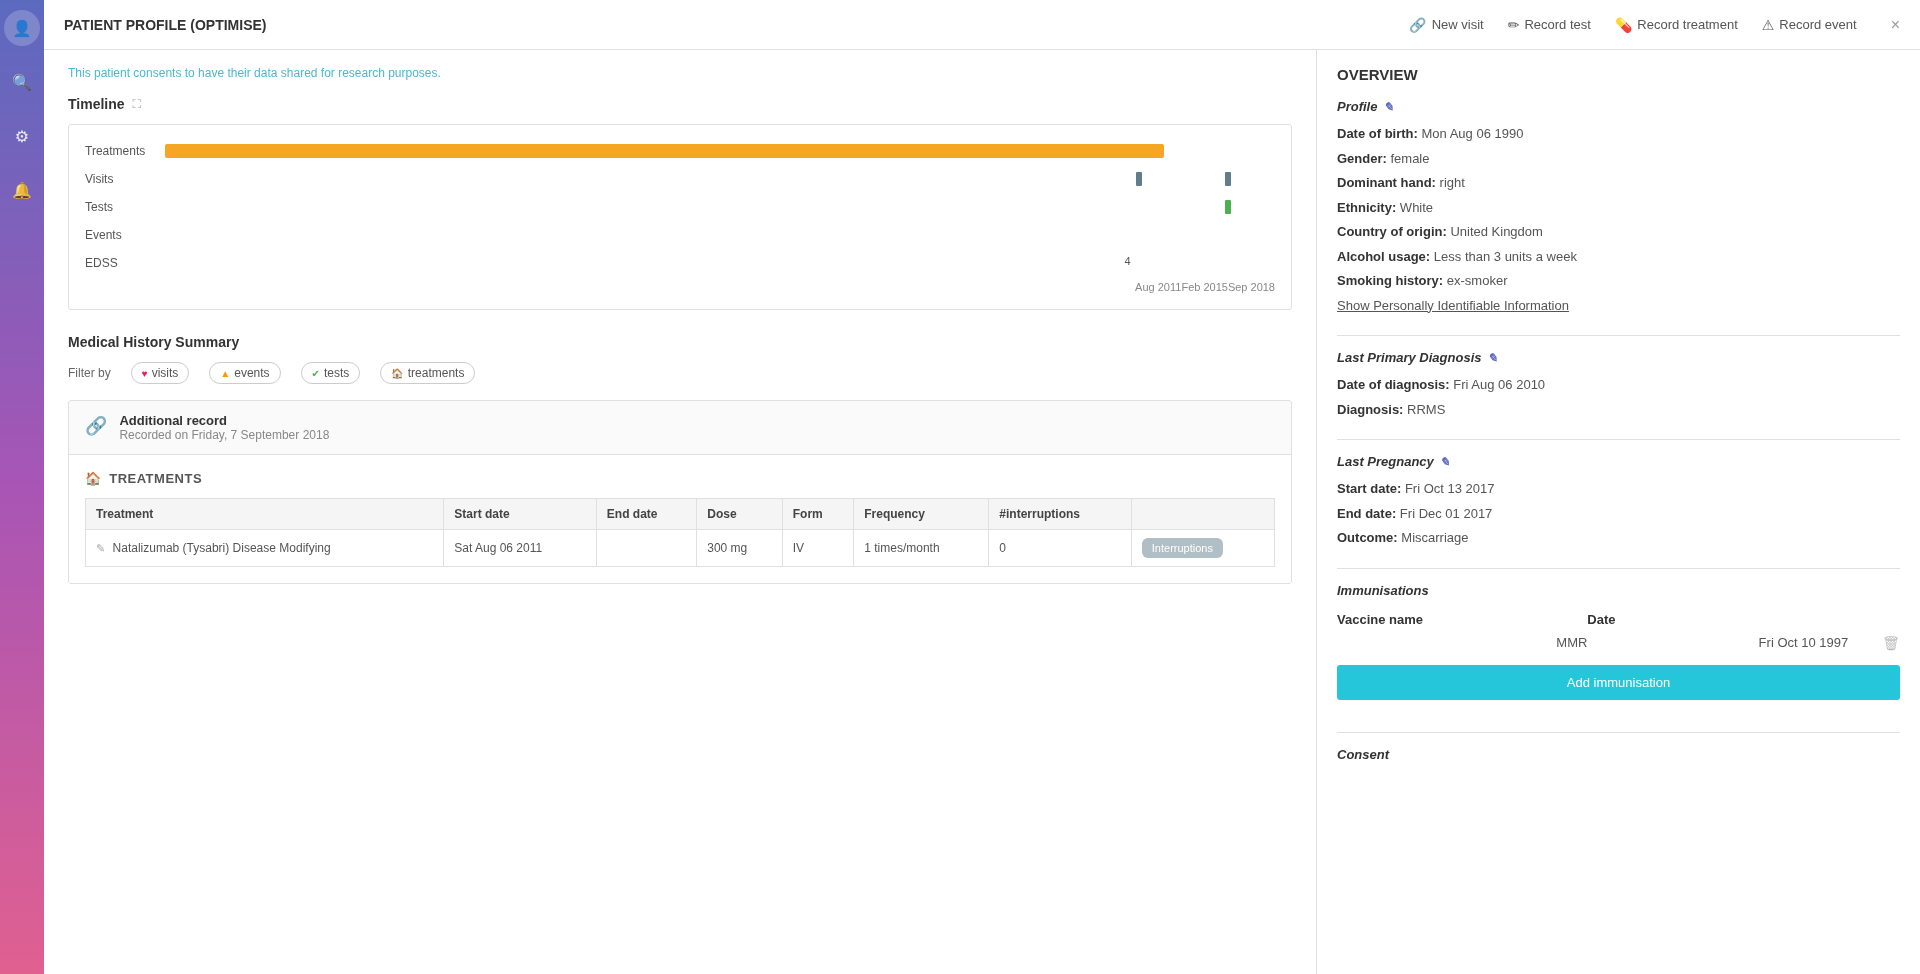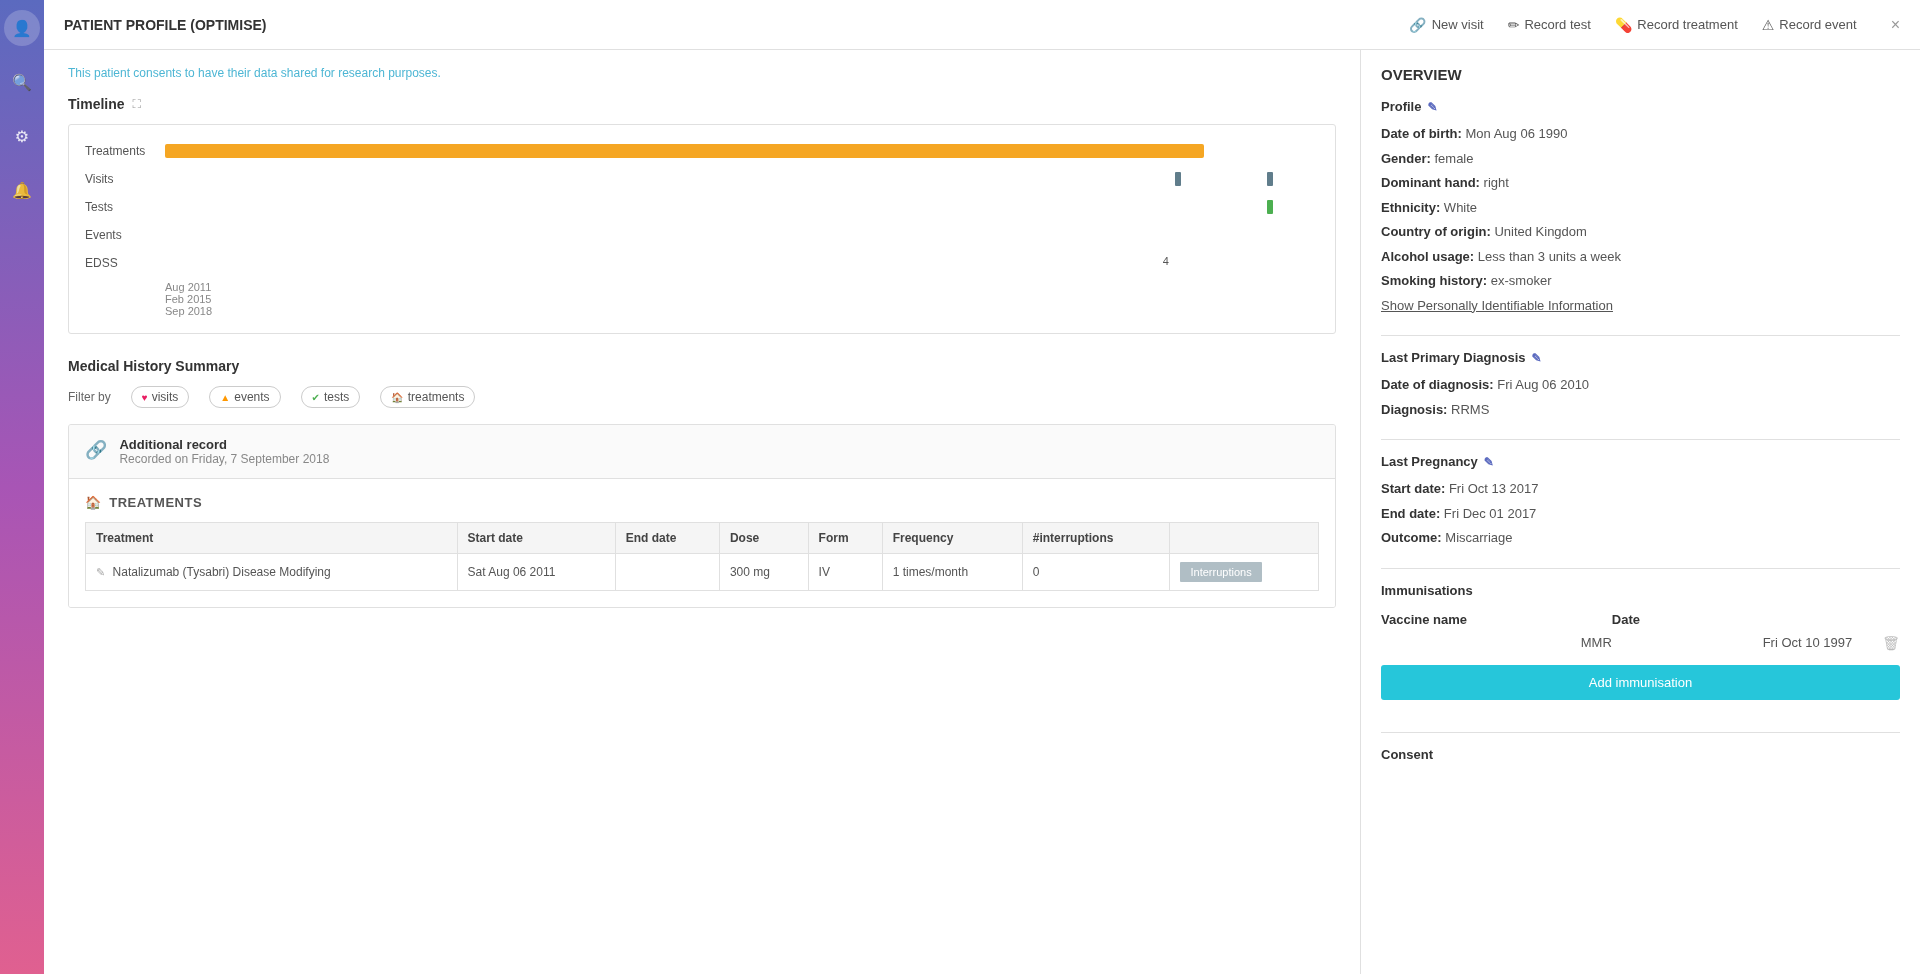--- a/index.html
+++ b/index.html
@@ -183,21 +183,20 @@
       color: #555;
       right: 13%;
       top: 2px;
     }
     .timeline-dates {
       display: flex;
       justify-content: flex-end;
       font-size: 11px;
       color: #888;
       padding-left: 80px;
-      flex-direction: column;
     }
 
     
     .medical-history-section { margin-bottom: 16px; }
     .filter-row {
       display: flex;
       align-items: center;
       gap: 20px;
       margin-bottom: 16px;
     }
@@ -274,28 +273,28 @@
       color: #555;
       background: #fff;
       margin-top: 9px;
     }
     .edit-icon { color: #aaa; margin-right: 4px; font-size: 11px; }
     .interruptions-btn {
       background: #b0bec5;
       color: #fff;
       border: none;
       padding: 4px 10px;
-      border-radius: 1px;
+      border-radius: 6px;
       font-size: 11px;
       cursor: pointer;
     }
 
     
     .overview-panel {
-      width: 560px;
+      width: 604px;
       border-left: 1px solid #e0e0e0;
       background: #fff;
       overflow-y: auto;
       padding: 16px 20px;
     }
     .overview-title {
       font-size: 15px;
       font-weight: bold;
       color: #333;
       margin-bottom: 16px;
@@ -303,20 +302,21 @@
 
     .ov-section { margin-bottom: 20px; }
     .ov-section-title {
       font-size: 13px;
       font-weight: bold;
       color: #333;
       margin-bottom: 10px;
       display: flex;
       align-items: center;
       gap: 6px;
+      font-style: italic;
     }
     .ov-edit-icon { color: #5b6abf; font-size: 12px; cursor: pointer; }
     .ov-row {
       font-size: 13px;
       color: #555;
       margin-bottom: 5px;
       line-height: 1.5;
     }
     .ov-row strong { color: #333; }
     .ov-link {

